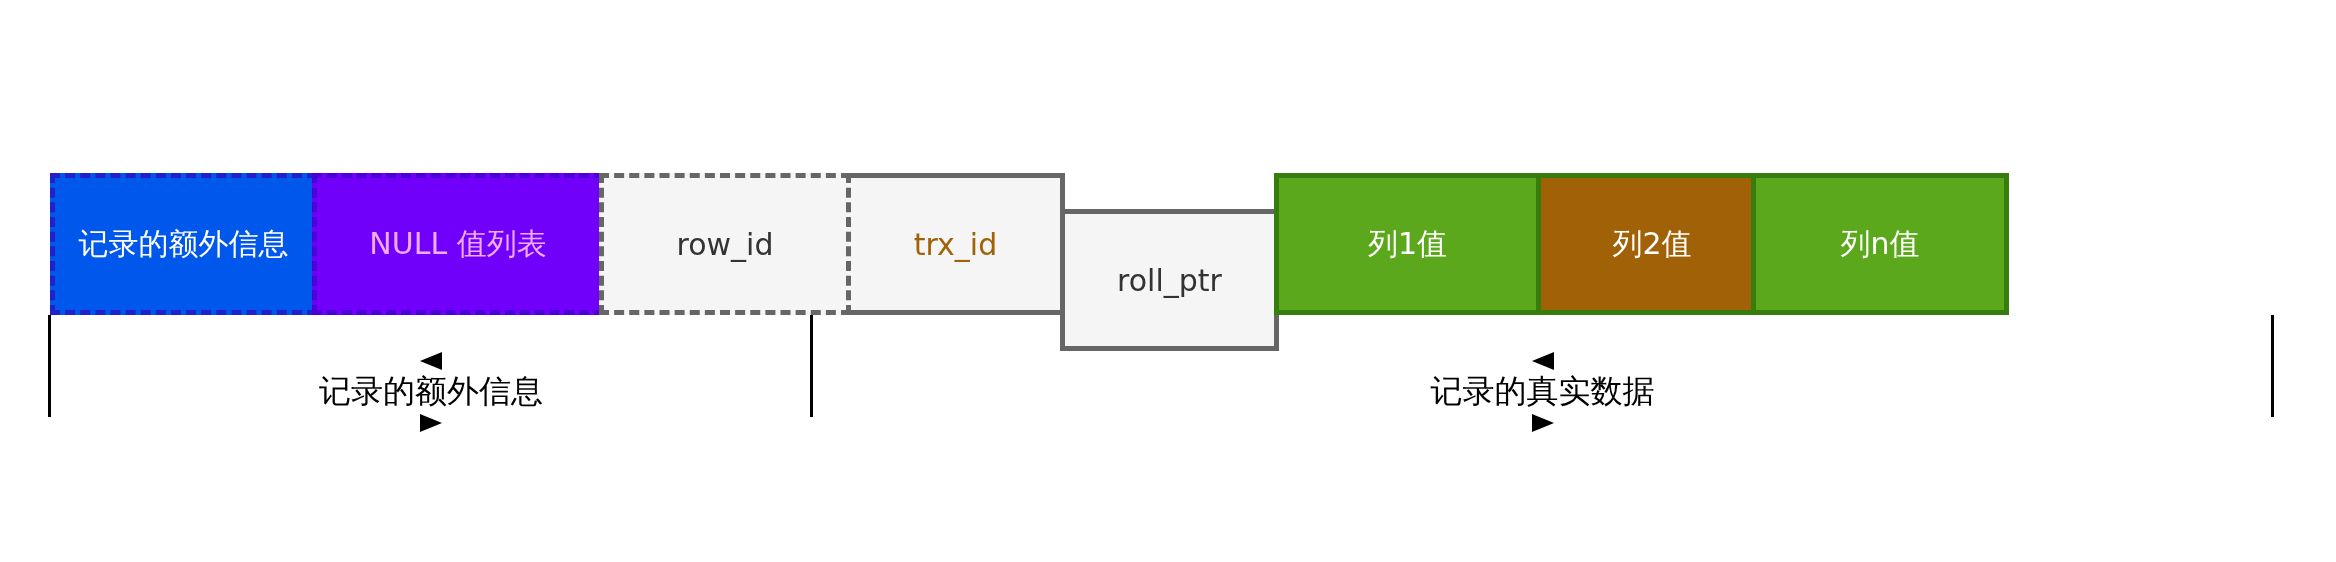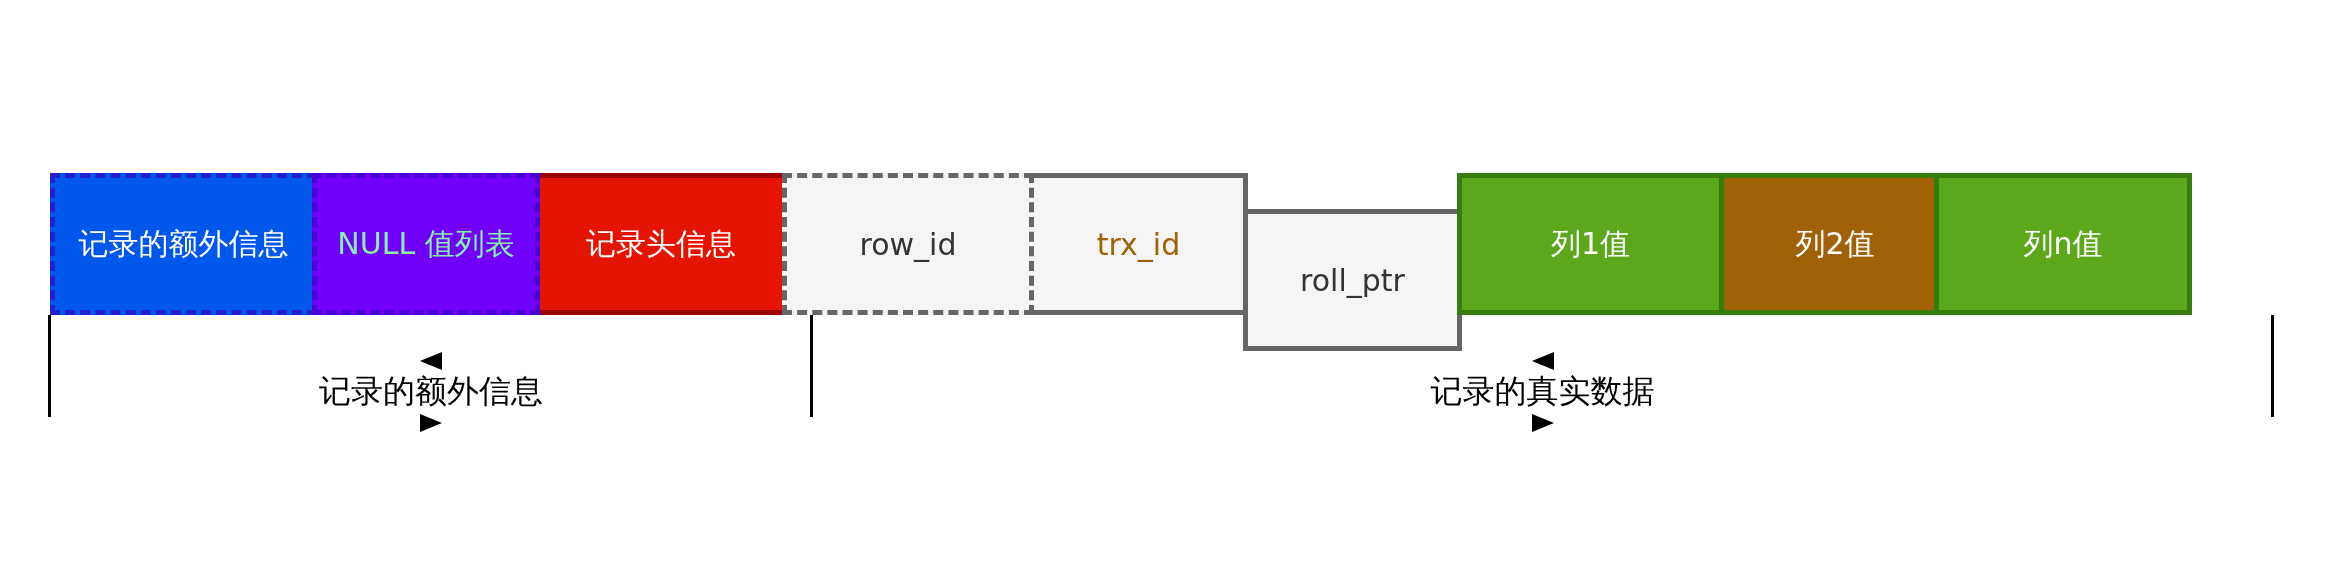--- a/index.html
+++ b/index.html
@@ -32,21 +32,21 @@
     align-items: center;
     justify-content: center;
     position: relative;
     font-size: 30px;
     font-weight: 500;
     white-space: nowrap;
   }
   .seg + .seg { margin-left: -5px; }
 
   .seg-varlen   { width: 267px; background: #0057EC; border: 5px dashed #2121C9; color: #ffffff; z-index: 4; }
-  .seg-null     { width: 228px; background: #7100FA; border: 5px dashed #4A00D6; color: #86efac; z-index: 5; }
+  .seg-null     { width: 292px; background: #7100FA; border: 5px dashed #4A00D6; color: #f0abfc; z-index: 5; }
   .seg-header   { width: 252px; background: #E51400; border: 5px solid  #9B0000; color: #ffffff; z-index: 2; }
   .seg-rowid    { width: 252px; background: #F5F5F5; border: 5px dashed #666666; color: #333333; z-index: 6; }
   .seg-trxid    { width: 219px; background: #F5F5F5; border: 5px solid  #666666; color: #a16207; z-index: 1; }
   .seg-rollptr  { width: 219px; background: #F5F5F5; border: 5px solid  #666666; color: #333333; z-index: 1; margin-top: 36px; }
   .seg-col1     { width: 267px; background: #5CA81C; border: 5px solid  #377D0E; color: #ffffff; z-index: 1; }
   .seg-col2     { width: 220px; background: #a16207; border: 5px solid  #377D0E; color: #ffffff; z-index: 1; padding-left: 12px; }
   .seg-coln     { width: 258px; background: #5CA81C; border: 5px solid  #377D0E; color: #ffffff; z-index: 1; }
 
   
   .tick {
@@ -97,23 +97,20 @@
 
 <div class="canvas">
 
   <div class="bar">
     <div class="seg seg-varlen">
       <span>记录的额外信息</span>
     </div>
     <div class="seg seg-null">
       <span>NULL 值列表</span>
     </div>
-    <div class="seg seg-header">
-      <span>记录头信息</span>
-    </div>
     <div class="seg seg-rowid">
       <span>row_id</span>
     </div>
     <div class="seg seg-trxid">
       <span>trx_id</span>
     </div>
     <div class="seg seg-rollptr">
       <span>roll_ptr</span>
     </div>
     <div class="seg seg-col1">

